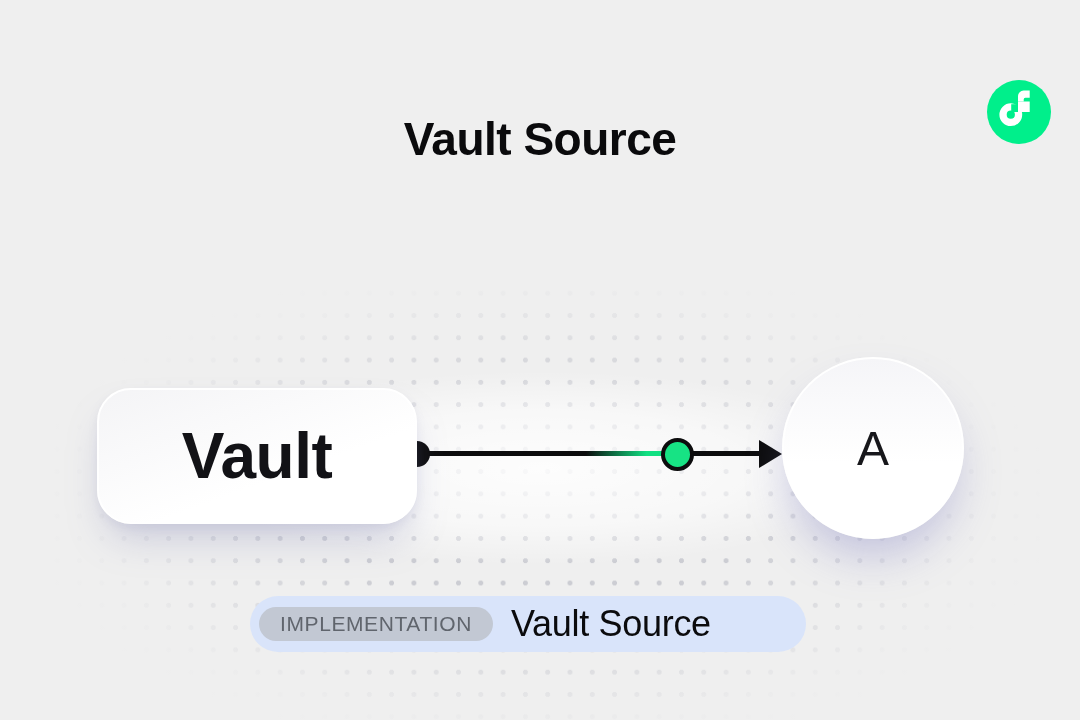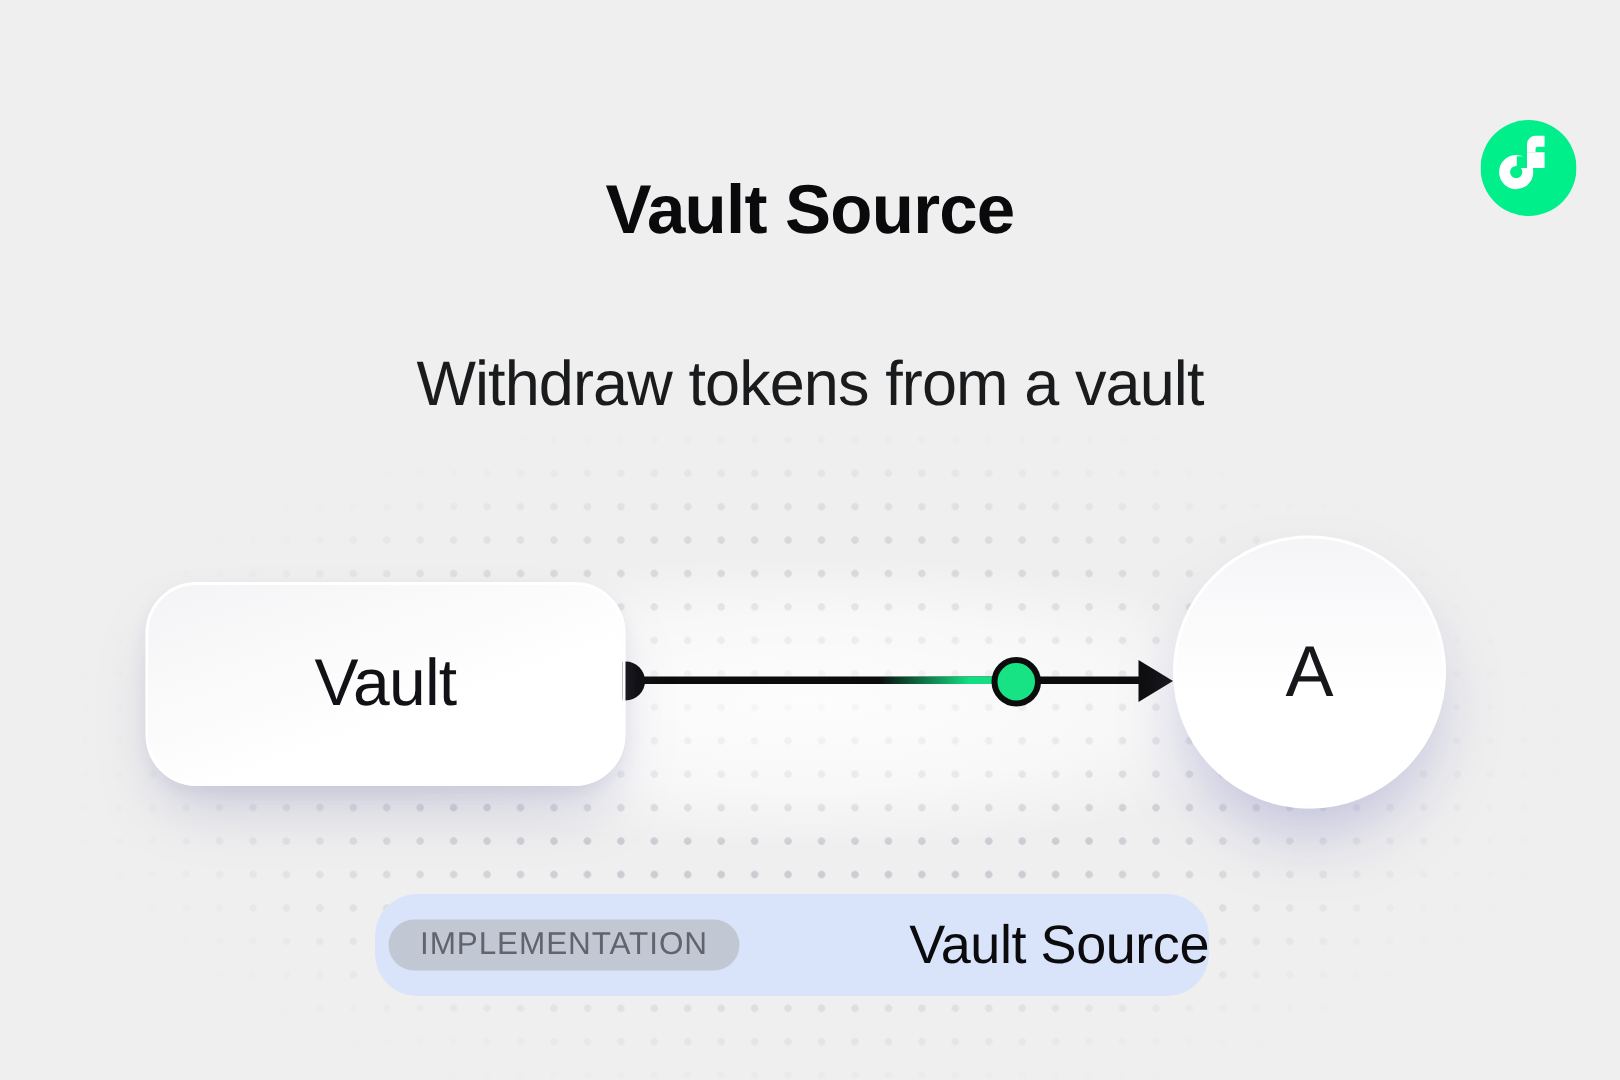--- a/index.html
+++ b/index.html
@@ -41,21 +41,21 @@
 
   .vault-node{
     position:absolute;left:97px;top:340px;width:320px;height:136px;
     border-radius:34px;
     background:linear-gradient(160deg,#f4f4f6 0%,#ffffff 62%);
     border:2px solid #ffffff;
     box-shadow:0 22px 38px -10px rgba(126,128,178,.35),0 4px 10px rgba(126,128,178,.10);
     display:flex;align-items:center;justify-content:center;
     box-sizing:border-box;
   }
-  .vault-node .label{font-size:44px;font-weight:400;letter-spacing:-0.5px;color:#121216;}
+  .vault-node .label{font-size:64px;font-weight:700;letter-spacing:-0.5px;color:#121216;}
 
   .account-node{
     position:absolute;left:782px;top:309px;width:182px;height:182px;
     border-radius:50%;
     background:linear-gradient(180deg,#f5f5f8 0%,#ffffff 58%);
     border:2px solid #ffffff;
     box-shadow:0 24px 44px -8px rgba(130,130,196,.42);
     display:flex;align-items:center;justify-content:center;
     box-sizing:border-box;
   }
@@ -78,23 +78,23 @@
     border-radius:50%;background:#17e384;border:4px solid #0c0c0d;
   }
   .edge-arrowhead{
     position:absolute;left:759px;top:392px;width:0;height:0;
     border-top:14px solid rgba(0,0,0,0);
     border-bottom:14px solid rgba(0,0,0,0);
     border-left:23px solid #0c0c0d;
   }
 
   .caption-pill{
-    position:absolute;left:250px;top:548px;width:556px;height:68px;
+    position:absolute;left:250px;top:548px;width:556px;height:56px;
     border-radius:28px;background:#d9e4fa;
-    display:flex;align-items:center;box-sizing:border-box;padding-left:9px;justify-content:space-between;
+    display:flex;align-items:center;box-sizing:border-box;padding-left:9px;
   }
   .impl-badge{
     height:34px;border-radius:17px;background:#c2c8d3;
     display:flex;align-items:center;padding:0 21px;
   }
   .impl-badge .badge-label{
     font-size:21px;font-weight:500;letter-spacing:0.6px;color:#60656d;
   }
   .caption-title{
     margin-left:18px;font-size:36px;font-weight:400;letter-spacing:-0.3px;color:#0b0b0d;
@@ -102,21 +102,20 @@
 </style>
 </head>
 <body>
 
 <div class="page">
 
   <div class="dots"></div>
   <div class="glow"></div>
 
   <div class="title">Vault Source</div>
-  <div class="subtitle">Withdraw tokens from a vault</div>
 
   <div class="flow-logo">
     <svg width="64" height="64" viewBox="0 0 64 64" aria-hidden="true">
       <circle cx="32" cy="32" r="32" fill="#00ef8b"></circle>
 
       <circle cx="23.8" cy="34.7" r="7.75" fill="none" stroke="#ffffff" stroke-width="7.3"></circle>
 
       <rect x="31" y="21.5" width="11.7" height="10.5" fill="#ffffff"></rect>
 
       <path d="M36.6,10.5 L42.7,10.5 L42.7,17.8 L38.3,17.8 A1.6,1.6 0 0 0 36.7,19.4 L36.7,21.5 L31,21.5 L31,16.1 A5.6,5.6 0 0 1 36.6,10.5 Z" fill="#ffffff"></path>

